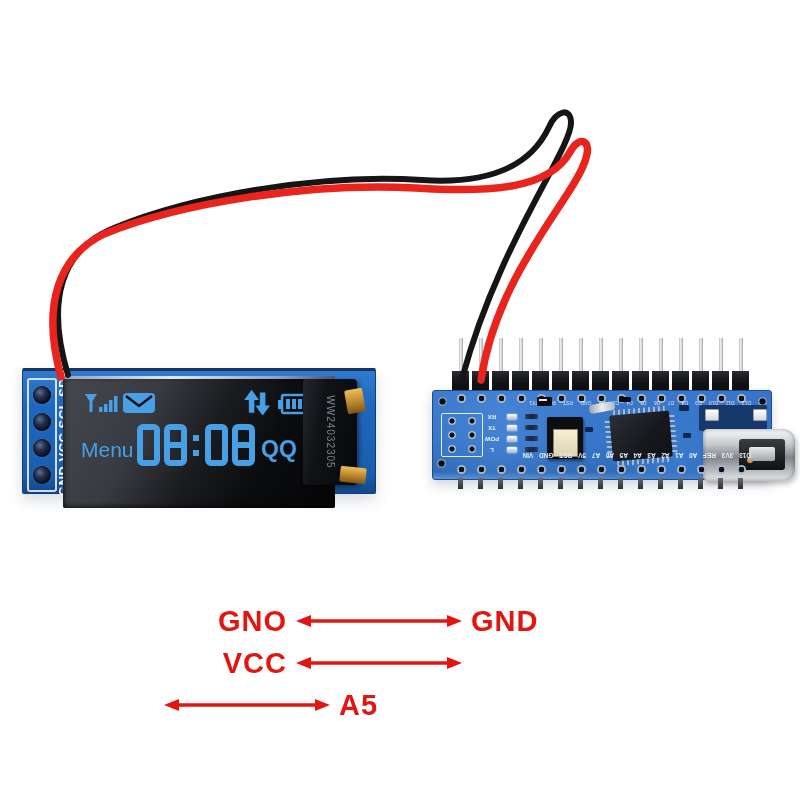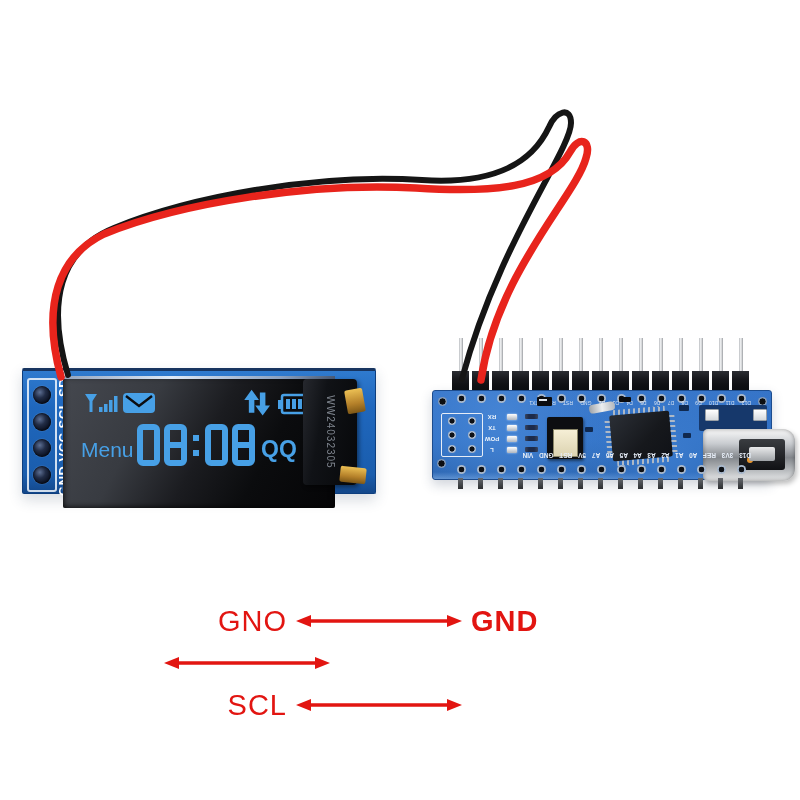--- a/index.html
+++ b/index.html
@@ -106,21 +106,21 @@
   .bpin{width:5px;height:11px;background:linear-gradient(180deg,#66696e,#2c2e31);}
 
   
   .wires{position:absolute;left:0;top:0;z-index:6;pointer-events:none;}
   .wire-black{fill:none;stroke:var(--wire-black);stroke-width:6;stroke-linecap:round;}
   .wire-red{fill:none;stroke:var(--wire-red);stroke-width:7.5;stroke-linecap:round;}
 
   
   .diagram{position:absolute;left:155px;top:600px;z-index:7;}
   .d-row{display:flex;align-items:center;height:42px;}
-  .d-left{width:132px;text-align:right;font-size:29px;font-weight:normal;color:var(--red-label);letter-spacing:1px;}
+  .d-left{width:132px;text-align:right;font-size:29px;font-weight:bold;color:var(--red-label);letter-spacing:1px;}
   .d-right{width:120px;text-align:left;font-size:29px;font-weight:bold;color:var(--red-label);letter-spacing:1px;}
   .d-arrow{margin:0 7px;}
   .d-arrow line{stroke:var(--red-label);stroke-width:3.6;}
   .d-arrow polygon{fill:var(--red-label);}
   .icon-blue{fill:var(--oled-accent);}
   .icon-stroke{stroke:var(--oled-accent);fill:none;}
 </style>
 </head>
 <body>
 
@@ -465,29 +465,30 @@
     <div class="d-row">
       <span class="d-left">GNO</span>
       <svg class="d-arrow" width="170" height="16" viewBox="0 0 170 16">
         <line x1="14" y1="8" x2="156" y2="8"></line>
         <polygon points="2,8 17,2 17,14"></polygon>
         <polygon points="168,8 153,2 153,14"></polygon>
       </svg>
       <span class="d-right">GND</span>
     </div>
     <div class="d-row">
+      <span class="d-left">VCC</span>
       <svg class="d-arrow" width="170" height="16" viewBox="0 0 170 16">
         <line x1="14" y1="8" x2="156" y2="8"></line>
         <polygon points="2,8 17,2 17,14"></polygon>
         <polygon points="168,8 153,2 153,14"></polygon>
       </svg>
     </div>
     <div class="d-row">
-      <span class="d-left">SCL</span>
       <svg class="d-arrow" width="170" height="16" viewBox="0 0 170 16">
         <line x1="14" y1="8" x2="156" y2="8"></line>
         <polygon points="2,8 17,2 17,14"></polygon>
         <polygon points="168,8 153,2 153,14"></polygon>
       </svg>
+      <span class="d-right">A5</span>
     </div>
   </div>
 
 </div>
 
 </body></html>

